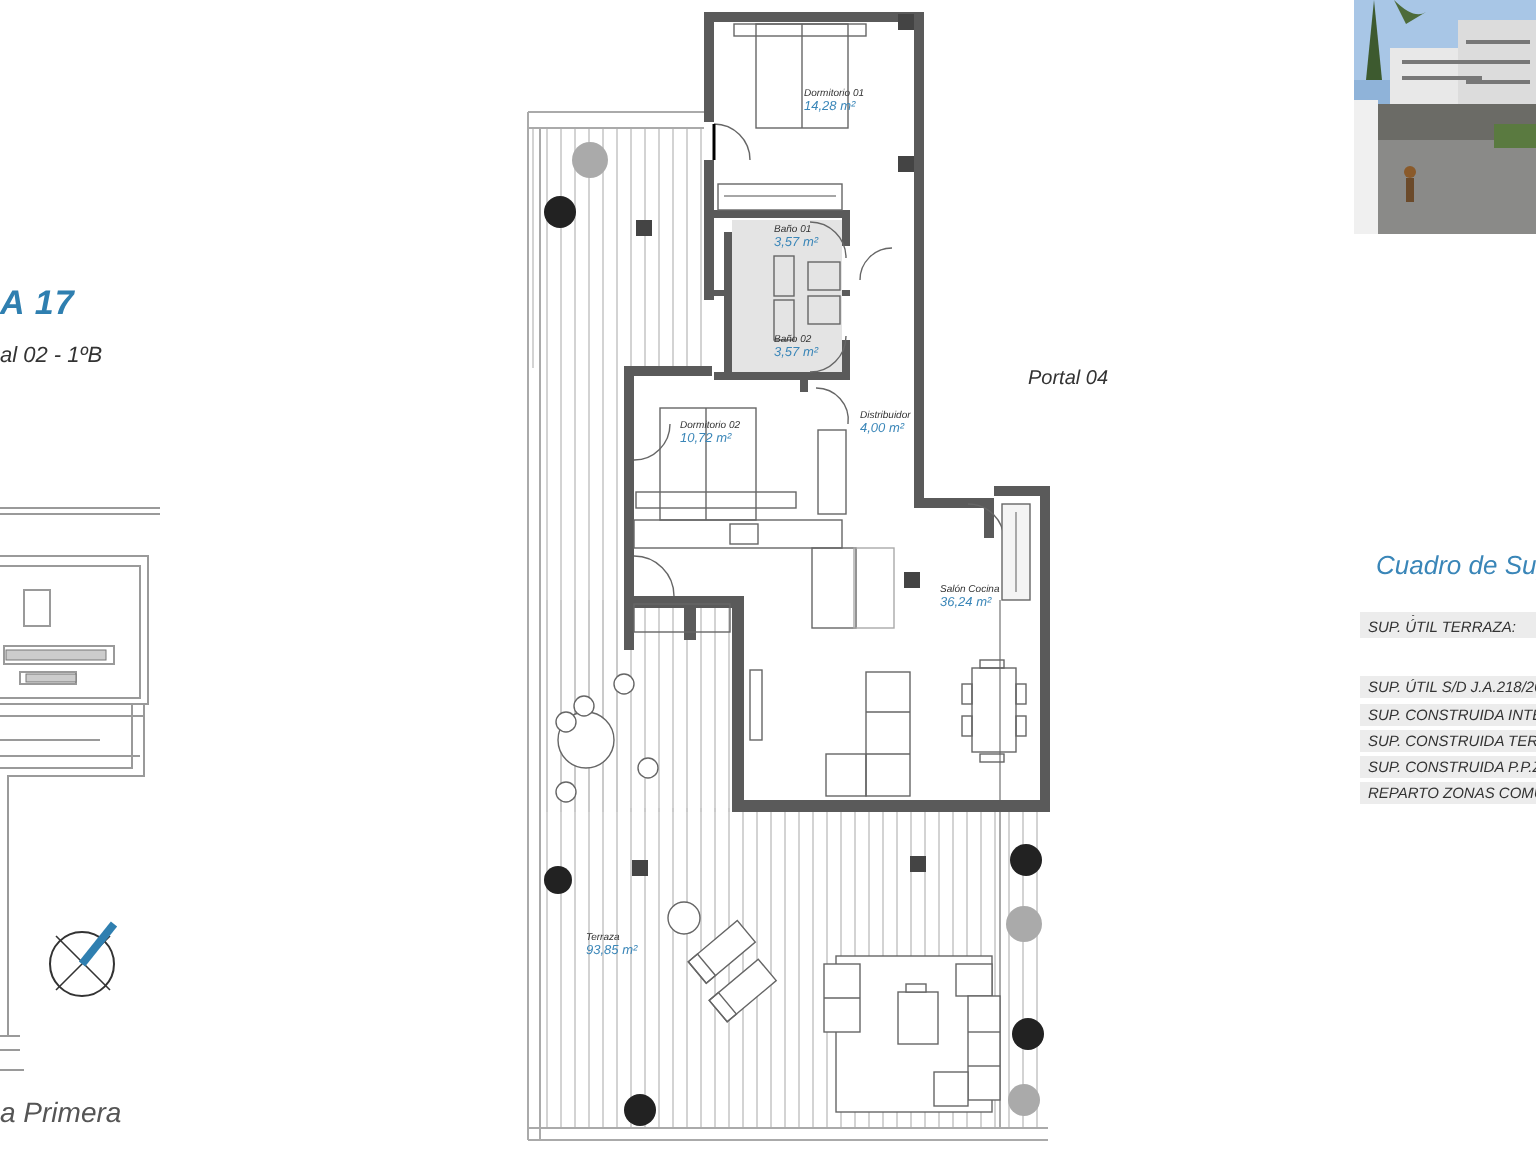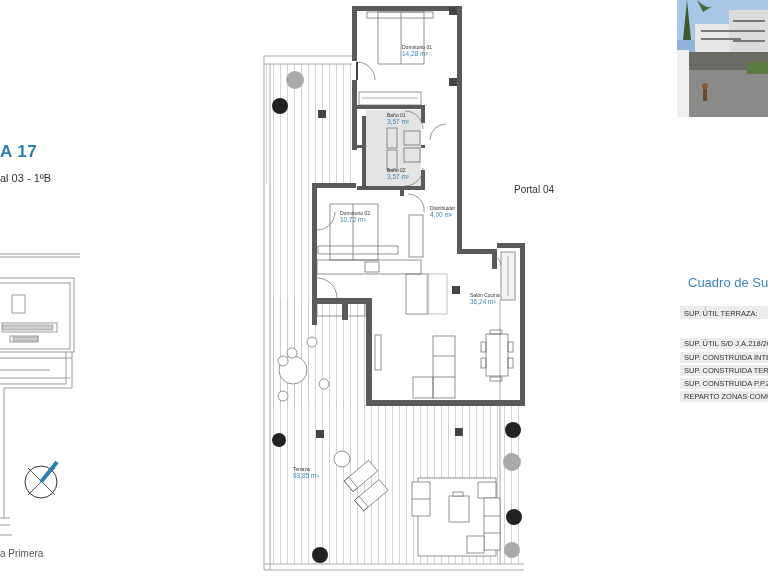--- a/index.html
+++ b/index.html
@@ -1,33 +1,33 @@
 <!DOCTYPE html>
 <html><head>
 <meta charset="utf-8">
 <style>
   html,body{margin:0;padding:0;background:#fff;}
   body{width:768px;height:576px;position:relative;overflow:hidden;font-family:"Liberation Sans",sans-serif;}
-  .abs{position:absolute;}
+  .abs{position:absolute;font-style:italic;}
   .title{left:0;top:142px;font-size:17px;color:#2f7fb0;font-weight:bold;letter-spacing:0.5px;}
   .subtitle{left:0;top:172px;font-size:11px;color:#333;}
-  .floor-label{left:0;top:548px;font-size:10px;color:#555;}
+  .floor-label{left:0;top:548px;font-size:14px;color:#555;}
   .portal{left:514px;top:184px;font-size:10px;color:#333;}
   .photo{left:677px;top:0;width:91px;height:117px;overflow:hidden;}
   .table-title{left:688px;top:275px;font-size:13px;color:#3a86b8;white-space:nowrap;}
   .srow{left:680px;width:88px;height:11px;background:#ececec;font-size:7.5px;color:#333;line-height:11px;padding-left:4px;white-space:nowrap;overflow:hidden;box-sizing:border-box;}
   .room-name{font-size:5px;color:#333;white-space:nowrap;}
   .room-area{font-size:6.5px;color:#3a86b8;white-space:nowrap;}
   svg{position:absolute;left:0;top:0;}
 </style>
 </head>
 <body>
 
 <div class="abs title">A 17</div>
-<div class="abs subtitle">al 03 - 1ºB</div>
+<div class="abs subtitle">al 02 - 1ºB</div>
 
 <svg width="768" height="576">
   <g stroke="#9a9a9a" fill="none" stroke-width="1">
     <line x1="0" y1="254" x2="80" y2="254"></line>
     <line x1="0" y1="257" x2="80" y2="257"></line>
     <rect x="-2" y="278" width="76" height="74"></rect>
     <rect x="-2" y="283" width="72" height="66"></rect>
     <rect x="12" y="295" width="13" height="18"></rect>
     <rect x="2" y="323" width="55" height="9"></rect>
     <rect x="10" y="336" width="28" height="6"></rect>

